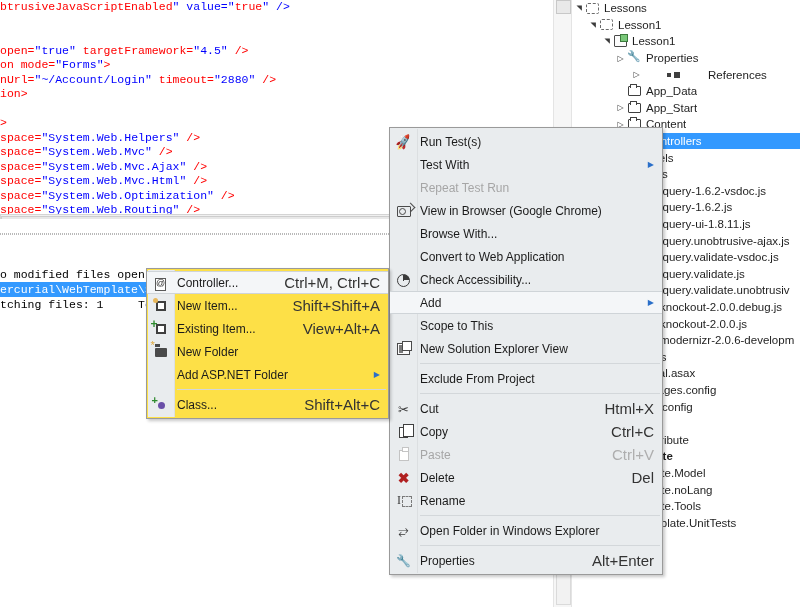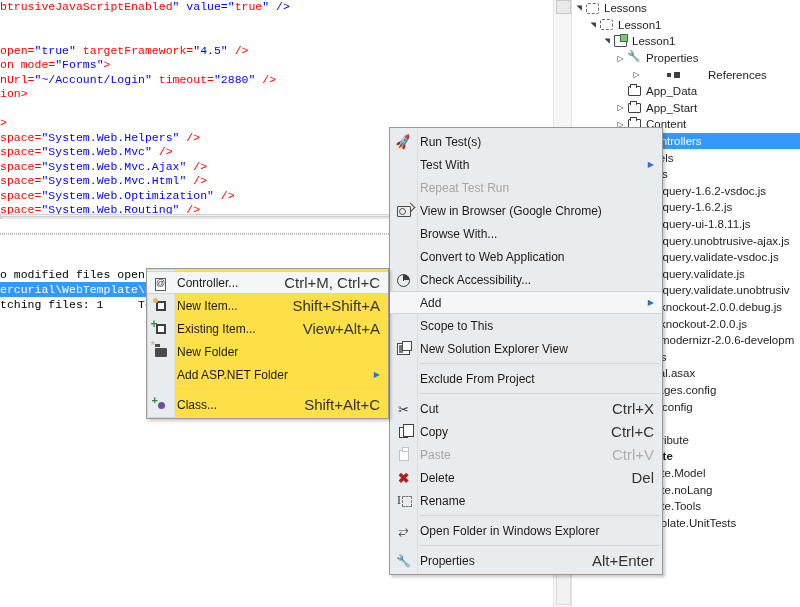--- a/index.html
+++ b/index.html
@@ -655,21 +655,21 @@
         <div class="sep"></div>
         <div class="mi">
           <span class="mi-text">Exclude From Project</span>
         </div>
         <div class="sep"></div>
         <div class="mi">
           <span class="mi-icon">
             <span class="g-cut">✂</span>
           </span>
           <span class="mi-text">Cut</span>
-          <span class="mi-key">Ctrl+X</span>
+          <span class="mi-key">Html+X</span>
         </div>
         <div class="mi">
           <span class="mi-icon">
             <span class="g-copy"></span>
           </span>
           <span class="mi-text">Copy</span>
           <span class="mi-key">Ctrl+C</span>
         </div>
         <div class="mi disabled">
           <span class="mi-icon">

